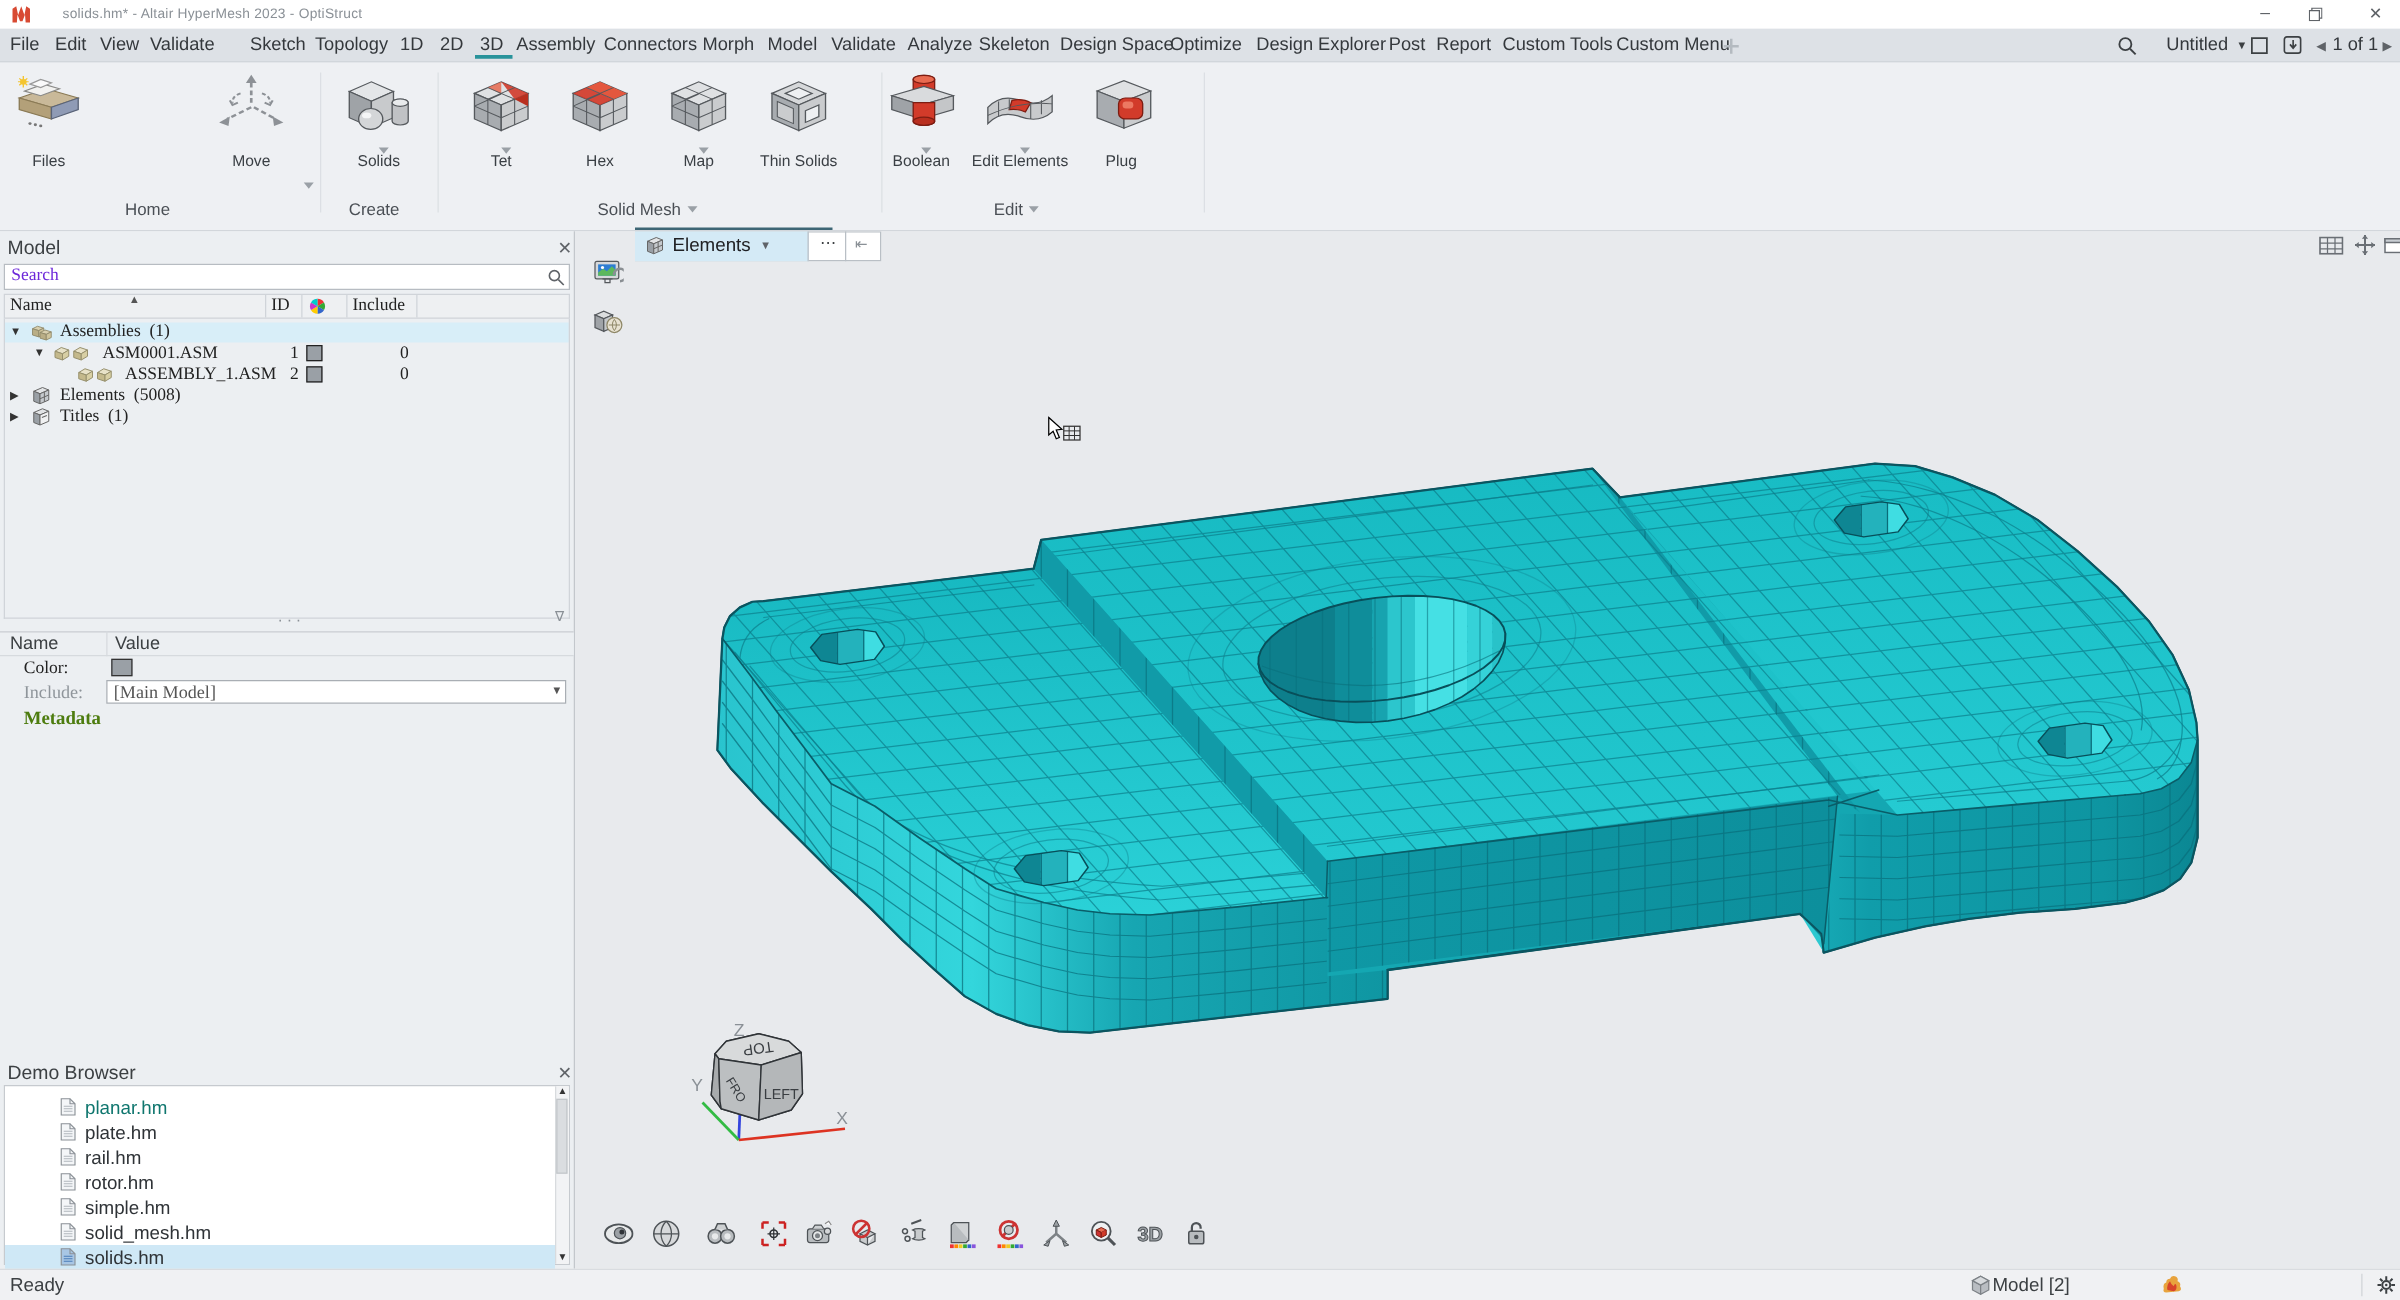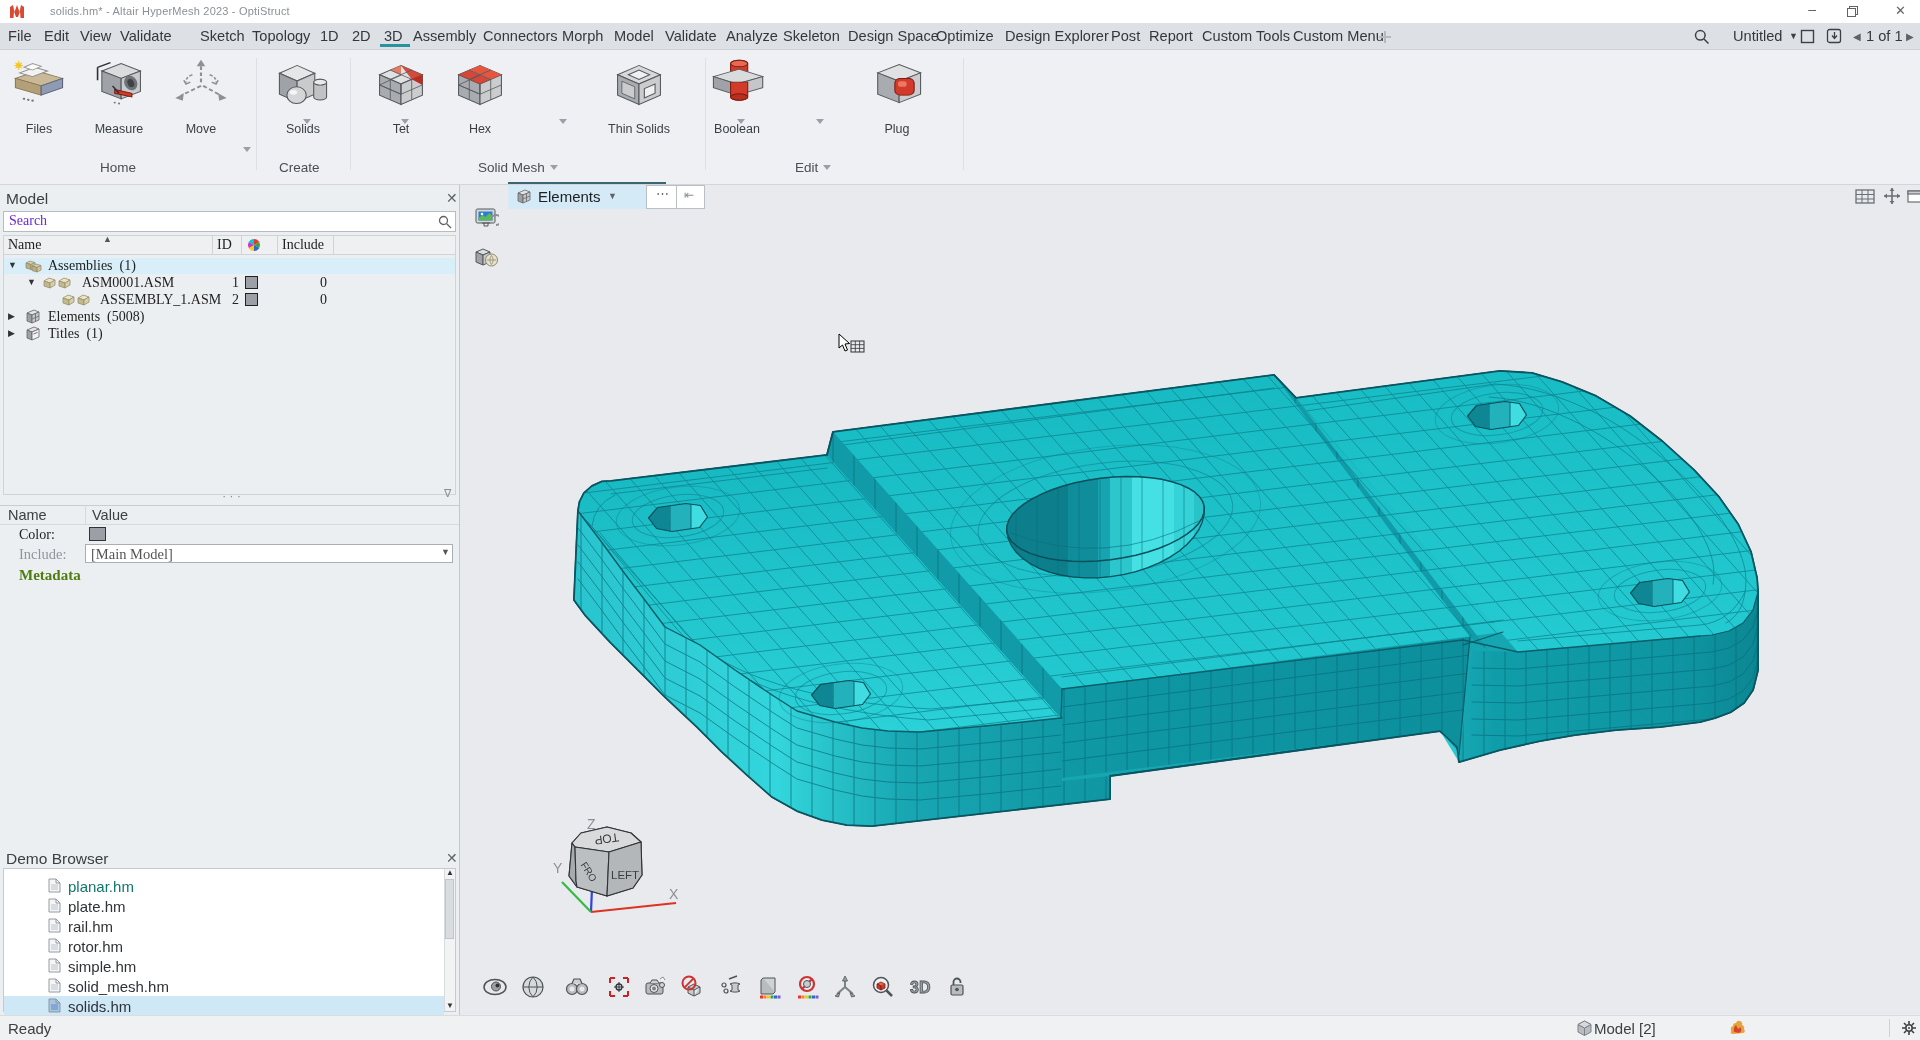--- a/index.html
+++ b/index.html
@@ -91,35 +91,20 @@
 <path d="M10 16 L24 10 L36 14 L22 20 Z" fill="#f2f2f0" stroke="#8a8a88" stroke-width="1"></path>
 <path d="M14 10 L22 6 L30 9 L22 13 Z" fill="#fafafa" stroke="#999" stroke-width="1"></path>
 <circle cx="9" cy="8" r="2.5" fill="#f4c531"></circle>
         <path d="M9 3 v3 M5 8 h3 M9 13 v-3 M13 8 h-3 M6 5 l2 2 M12 5 l-2 2 M6 11 l2-2 M12 11 l-2-2" stroke="#f4c531" stroke-width="1"></path>
 <circle cx="14" cy="44" r="1.2" fill="#777"></circle>
         <circle cx="18" cy="45" r="1.2" fill="#777"></circle>
         <circle cx="22" cy="46" r="1.2" fill="#777"></circle>
       </svg>
       <div style="margin-top:12px">Files</div>
     </div>
-    <div class="ric" style="left:64px;top:8px">
-      <svg width="60" height="52" viewBox="0 0 56 56" preserveAspectRatio="none">
-        <path d="M12 14 L30 6 L48 14 L30 22 Z" fill="#d9dbdd" stroke="#55595d" stroke-width="1"></path>
-<path d="M12 14 L30 22 L30 44 L12 36 Z" fill="#9fa3a7" stroke="#55595d" stroke-width="1"></path>
-<path d="M30 22 L48 14 L48 36 L30 44 Z" fill="#c8cacc" stroke="#55595d" stroke-width="1"></path>
-<ellipse cx="39" cy="27" rx="6" ry="8" fill="#6f7377" transform="rotate(-18 39 27)"></ellipse>
-<ellipse cx="39" cy="27" rx="3" ry="4.5" fill="#3f4347" transform="rotate(-18 39 27)"></ellipse>
-<path d="M8 10 L8 24 M8 10 L20 5" stroke="#2f3337" stroke-width="1.5" fill="none"></path>
-<path d="M24 34 L40 38 L40 42 L24 38 Z" fill="#d23b2a" stroke="#7d1d12" stroke-width="1"></path>
-<path d="M22 30 l6 8" stroke="#2f3337" stroke-width="1.5"></path>
-<circle cx="24" cy="48" r="1" fill="#777"></circle>
-        <circle cx="28" cy="49" r="1" fill="#777"></circle>
-      </svg>
-      <div style="margin-top:12px">Measure</div>
-    </div>
     <div class="ric" style="left:146px;top:8px">
       <svg width="60" height="52" viewBox="0 0 56 56" preserveAspectRatio="none">
         <g stroke="#8d9196" stroke-width="2" fill="none" stroke-dasharray="4 2.5">
 <path d="M28 26 V8"></path>
           <path d="M28 30 L10 40"></path>
           <path d="M30 30 L46 40"></path>
         </g>
 <path d="M28 2 l-4 7 h8 Z" fill="#8d9196"></path>
         <path d="M4 43 l8-5 -1 8 Z" fill="#8d9196"></path>
         <path d="M52 43 l-8-5 1 8 Z" fill="#8d9196"></path>
@@ -162,20 +147,31 @@
 <path d="M8 18 L28 28 L28 50 L8 40 Z" fill="#a8acb0" stroke="#55595d" stroke-width="1"></path>
 <path d="M28 28 L48 18 L48 40 L28 50 Z" fill="#caccce" stroke="#55595d" stroke-width="1"></path>
         <path d="M18 13 L38 23 L28 28 L8 18 Z" fill="#d23b2a" opacity="0.92"></path>
         <path d="M28 8 L48 18 L38 23 L18 13 Z" fill="#e4573e"></path>
 <g stroke="#55595d" stroke-width="0.8" fill="none">
 <path d="M18 13 L38 23 M18 23 L38 13 M8 29 L28 39 M8 29 L28 39 M18 23 L18 45 M28 39 L48 29 M38 23 L38 45 M8 29 L28 18.5 M28 39 L28 28"></path>
         </g>
       </svg>
       <div style="margin-top:12px">Hex</div>
     </div>
+    <div class="ric" style="left:504px;top:8px">
+      <svg width="60" height="52" viewBox="0 0 56 56" preserveAspectRatio="none">
+        <path d="M8 18 L28 8 L48 18 L28 28 Z" fill="#dfe1e3" stroke="#55595d" stroke-width="1"></path>
+<path d="M8 18 L28 28 L28 50 L8 40 Z" fill="#a8acb0" stroke="#55595d" stroke-width="1"></path>
+<path d="M28 28 L48 18 L48 40 L28 50 Z" fill="#caccce" stroke="#55595d" stroke-width="1"></path>
+<g stroke="#55595d" stroke-width="0.8" fill="none">
+<path d="M18 13 L38 23 M18 23 L38 13 M8 29 L28 39 M8 29 L28 39 M18 23 L18 45 M28 39 L48 29 M38 23 L38 45 M8 29 L28 18.5 M28 39 L28 28"></path>
+        </g>
+      </svg>
+      <div style="margin-top:12px">Map</div>
+    </div>
     <div class="ric" style="left:584px;top:8px">
       <svg width="60" height="52" viewBox="0 0 56 56" preserveAspectRatio="none">
         <path d="M8 18 L28 8 L48 18 L28 28 Z" fill="#d6d8da" stroke="#55595d" stroke-width="1"></path>
 <path d="M8 18 L28 28 L28 50 L8 40 Z" fill="#a8acb0" stroke="#55595d" stroke-width="1"></path>
 <path d="M28 28 L48 18 L48 40 L28 50 Z" fill="#caccce" stroke="#55595d" stroke-width="1"></path>
 <path d="M18 18 L28 13 L38 18 L28 23 Z" fill="#eef0f2" stroke="#55595d" stroke-width="1"></path>
 <path d="M33 33 L43 28 L43 38 L33 43 Z" fill="#eef0f2" stroke="#55595d" stroke-width="1"></path>
 <path d="M12 25 L24 31 L24 44 L12 38 Z" fill="#caccce" stroke="#55595d" stroke-width="0.8"></path>
       </svg>
       <div style="margin-top:12px">Thin Solids</div>
@@ -184,20 +180,30 @@
       <svg width="60" height="52" viewBox="0 0 56 56" preserveAspectRatio="none">
         <path d="M22 6 a8 3.5 0 0 1 16 0 l0 10 -16 0 Z" fill="#d23b2a" stroke="#7d1d12" stroke-width="1"></path>
 <ellipse cx="30" cy="6" rx="8" ry="3.5" fill="#e86a50" stroke="#7d1d12" stroke-width="1"></ellipse>
 <path d="M6 20 L30 12 L52 20 L28 28 Z" fill="#d9dbdd" stroke="#55595d" stroke-width="1"></path>
 <path d="M6 20 L28 28 L28 40 L6 32 Z" fill="#9fa3a7" stroke="#55595d" stroke-width="1"></path>
 <path d="M28 28 L52 20 L52 32 L28 40 Z" fill="#c4c6c8" stroke="#55595d" stroke-width="1"></path>
 <path d="M22 26 l0 16 a8 3.5 0 0 0 16 0 l0-16 Z" fill="#d23b2a" stroke="#7d1d12" stroke-width="1"></path>
 <ellipse cx="30" cy="42" rx="8" ry="3.5" fill="#b92f1f" stroke="#7d1d12" stroke-width="1"></ellipse>
       </svg>
       <div style="margin-top:12px">Boolean</div>
+    </div>
+    <div class="ric" style="left:761px;top:8px">
+      <svg width="60" height="52" viewBox="0 0 56 56" preserveAspectRatio="none">
+        <path d="M4 30 Q14 18 28 24 Q42 30 52 20 L52 34 Q42 44 28 38 Q14 32 4 44 Z" fill="#c8cacc" stroke="#55595d" stroke-width="1"></path>
+<path d="M22 24 Q30 22 36 26 L32 34 Q26 31 20 32 Z" fill="#d23b2a" stroke="#7d1d12" stroke-width="1"></path>
+<g stroke="#55595d" stroke-width="0.8" fill="none">
+          <path d="M12 25 Q12 32 12 38 M20 23 Q20 30 20 32 M36 26 Q36 32 36 40 M44 24 Q44 30 44 36 M4 37 Q28 24 52 27"></path>
+        </g>
+      </svg>
+      <div style="margin-top:12px">Edit Elements</div>
     </div>
     <div class="ric" style="left:842px;top:8px">
       <svg width="60" height="52" viewBox="0 0 56 56" preserveAspectRatio="none">
         <path d="M10 16 L30 7 L50 16 L30 25 Z" fill="#dfe1e3" stroke="#55595d" stroke-width="1"></path>
 <path d="M10 16 L30 25 L30 48 L10 39 Z" fill="#a8acb0" stroke="#55595d" stroke-width="1"></path>
 <path d="M30 25 L50 16 L50 39 L30 48 Z" fill="#caccce" stroke="#55595d" stroke-width="1"></path>
 <rect x="26" y="22" width="18" height="18" rx="5" fill="#d23b2a" stroke="#7d1d12" stroke-width="1"></rect>
 <rect x="29" y="25" width="8" height="6" rx="2.5" fill="#ee8068" opacity="0.9"></rect>
       </svg>
       <div style="margin-top:12px">Plug</div>

